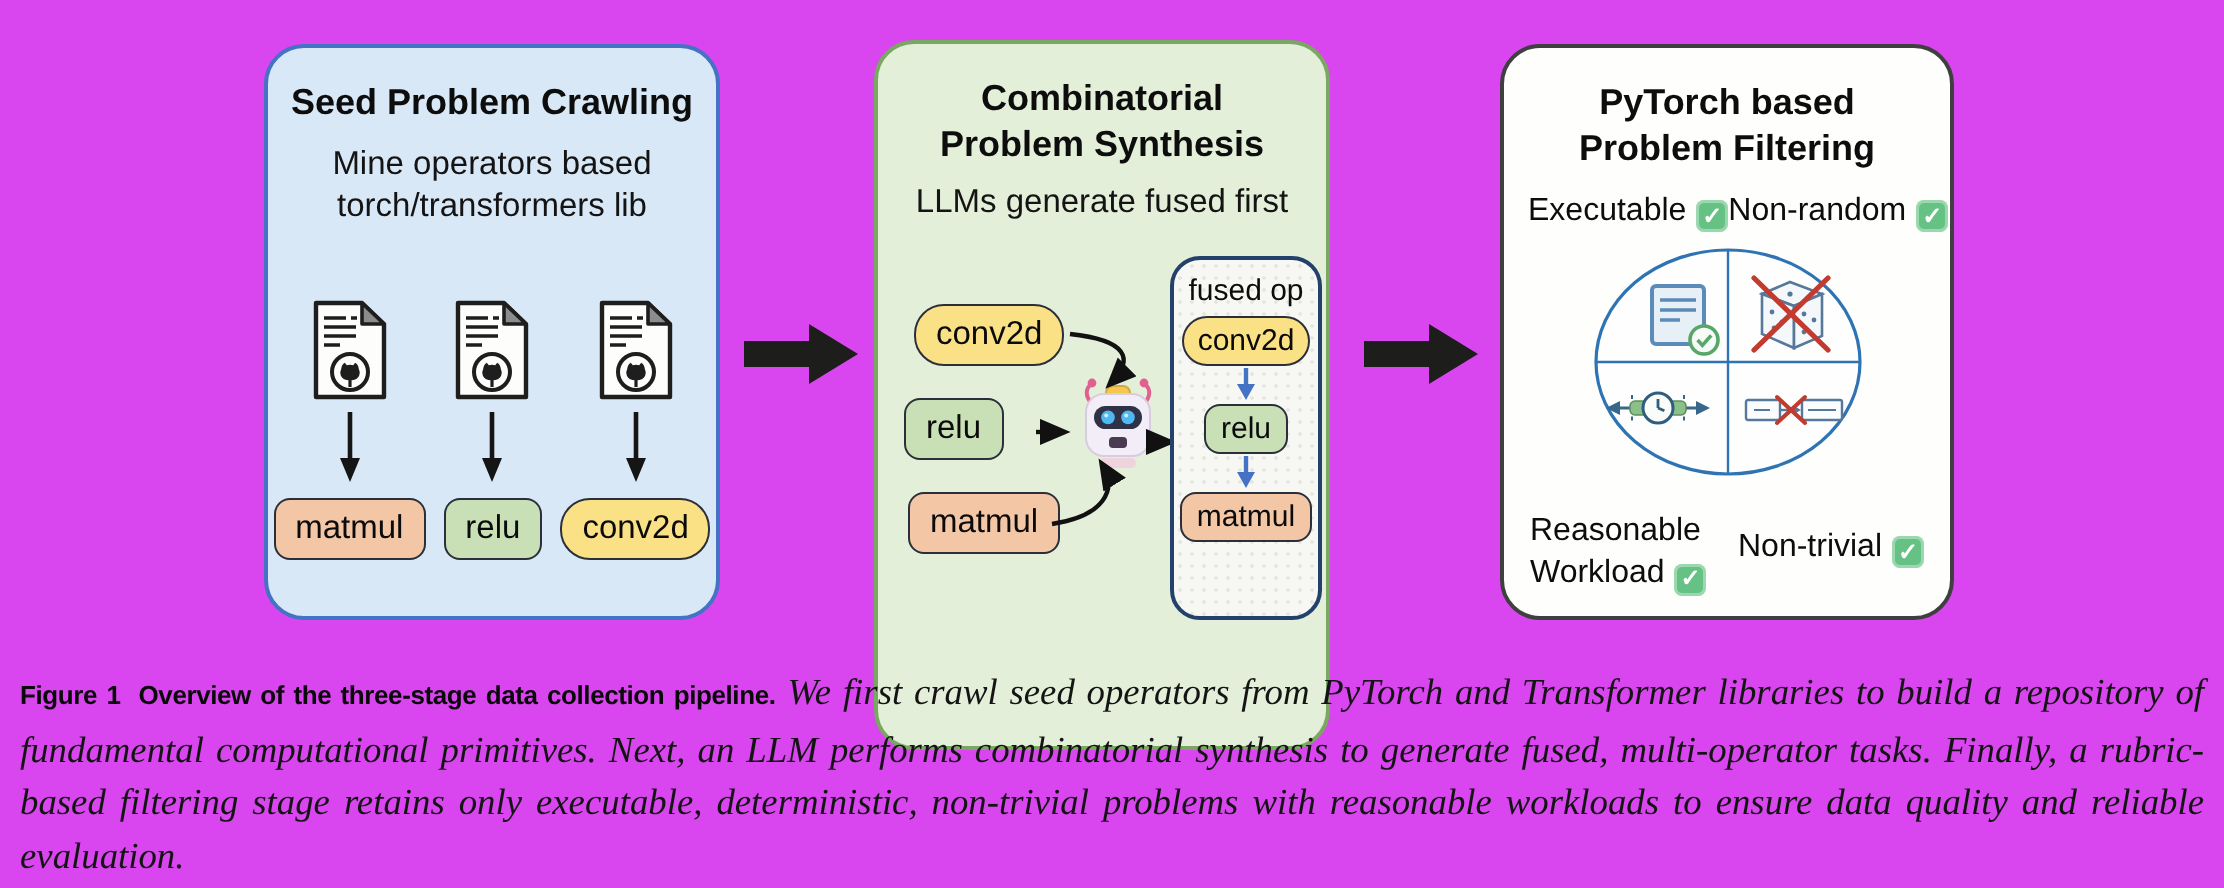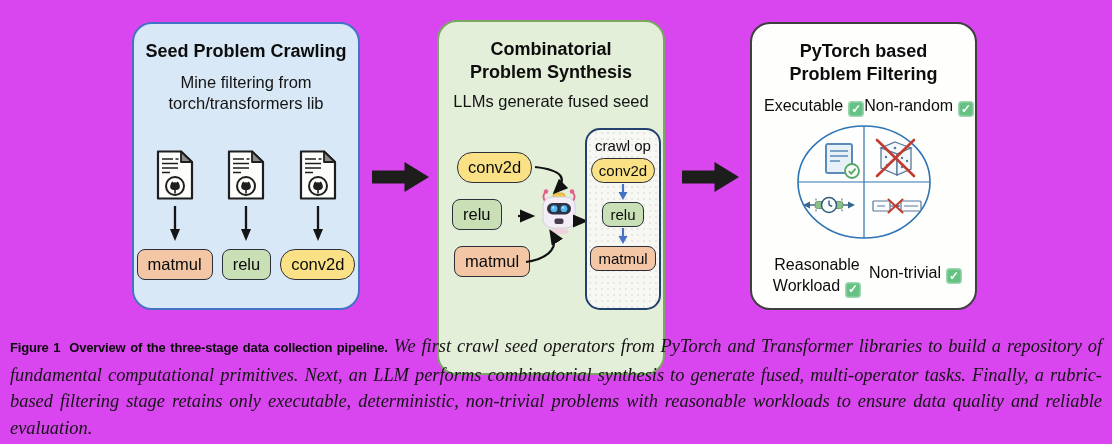--- a/index.html
+++ b/index.html
@@ -61,39 +61,39 @@
   
   .crit-row-top { display:flex; padding:0 22px 0 12px; margin-top:12px;
                   font-size:16px; color:#0d0d0d; }
   .crit { white-space:nowrap; }
   .check { display:inline-flex; align-items:center; justify-content:center; width:16px; height:16px;
            background:#66C284; border-radius:4px; color:#fff; font-size:12px; font-weight:bold;
            box-shadow:inset 0 0 0 1.5px rgba(255,255,255,0.35); vertical-align:-2px; margin-left:5px; }
   .rubric-circle { display:block; margin:2px auto 0; }
   .crit-row-bottom { position:absolute; left:13px; right:13px; bottom:10px; display:flex;
                      justify-content:space-between; align-items:center; font-size:16px; color:#0d0d0d; }
-  .crit-wrap { width:118px; line-height:1.3; white-space:normal;text-align:center; }
+  .crit-wrap { width:118px; line-height:1.3; white-space:normal; }
   .crit-br { margin-bottom:6px; }
 
   
   .caption { position:absolute; left:10px; right:10px; top:333px; text-align:justify;
              font-family:"Liberation Serif", serif; font-size:18.4px; line-height:26.5px; color:#141414; }
   .cap-lead { font-family:"Liberation Sans", sans-serif; font-weight:bold; font-size:13px;
               letter-spacing:-0.2px; color:#0a0a0a; }
   .cap-label { margin-right:9px; }
   .cap-body { margin-left:6px;font-style:italic; }
 </style>
 </head>
 <body>
 
 <div class="page">
 
   <div class="stage stage1">
     <div class="stage-title t1">Seed Problem Crawling</div>
-    <div class="stage-sub sub1">Mine filtering from torch/transformers lib</div>
+    <div class="stage-sub sub1">Mine operators based torch/transformers lib</div>
 
     <div class="s1-cols">
 
       <div class="s1-col">
         <svg class="doc-icon" width="40" height="50" viewBox="0 0 40 50">
           <path d="M3 1.5 H26 L37 12 V48.5 H3 Z" fill="#FDFDFB" stroke="#1E1E1E" stroke-width="2.2" stroke-linejoin="round"></path>
           <polygon points="26,1.5 26,12 37,12" fill="#8C8C8C" stroke="#1E1E1E" stroke-width="1.8" stroke-linejoin="round"></polygon>
           <path d="M7 9 H18 M20.5 9 H23.5 M7 13.5 H23 M7 18 H23 M7 22.5 H15" stroke="#1E1E1E" stroke-width="1.7"></path>
           <circle cx="20" cy="36" r="9" fill="none" stroke="#1E1E1E" stroke-width="2"></circle>
           <path d="M15.6 34.5 q0.3-2.4 1.8-3.1 l1 1.2 q1.6-0.5 3.2 0 l1-1.2 q1.5 0.7 1.8 3.1 q0.8 1.5 0.3 3 q-0.7 2.6-4.7 2.6 q-4 0-4.7-2.6 q-0.5-1.5 0.3-3 Z" fill="#1E1E1E"></path>
@@ -137,21 +137,21 @@
         </svg>
         <span class="pill pill-conv2d">conv2d</span>
       </div>
     </div>
   </div>
 
   <div class="flow-arrow fa1"></div>
 
   <div class="stage stage2">
     <div class="stage-title t2">Combinatorial Problem Synthesis</div>
-    <div class="stage-sub sub2">LLMs generate fused seed</div>
+    <div class="stage-sub sub2">LLMs generate fused first</div>
 
     <span class="pill pill-conv2d s2-pill s2-conv2d">conv2d</span>
     <span class="pill pill-relu   s2-pill s2-relu">relu</span>
     <span class="pill pill-matmul s2-pill s2-matmul">matmul</span>
 
     <svg class="robot" width="44" height="46" viewBox="0 0 44 46">
       <path d="M9 13 C5.5 9 5.5 5.5 9 2.5" stroke="#E0618F" stroke-width="2" fill="none"></path>
       <circle cx="9" cy="2.5" r="2.2" fill="#E0618F"></circle>
       <path d="M35 13 C38.5 9 38.5 5.5 35 2.5" stroke="#E0618F" stroke-width="2" fill="none"></path>
       <circle cx="35" cy="2.5" r="2.2" fill="#E0618F"></circle>
@@ -172,21 +172,21 @@
           <polygon points="0,0 7,3 0,6" fill="#111"></polygon>
         </marker>
       </defs>
       <path d="M96 145 C124 148 129 157 116 170" fill="none" stroke="#111" stroke-width="2.2" marker-end="url(#ah)"></path>
       <path d="M79 194 L93 194" fill="none" stroke="#111" stroke-width="2.2" marker-end="url(#ah)"></path>
       <path d="M87 240 C113 236 120 223 112 210" fill="none" stroke="#111" stroke-width="2.2" marker-end="url(#ah)"></path>
       <path d="M137 199 L146 199" fill="none" stroke="#111" stroke-width="2.2" marker-end="url(#ah)"></path>
     </svg>
 
     <div class="fused-box">
-      <div class="fused-label">crawl op</div>
+      <div class="fused-label">fused op</div>
       <div class="fused-stack">
         <span class="pill pill-conv2d">conv2d</span>
         <svg class="blue-arrow" width="14" height="17" viewBox="0 0 14 17">
           <line x1="7" y1="0" x2="7" y2="9" stroke="#4472C4" stroke-width="2.2"></line>
           <polygon points="2.5,8 11.5,8 7,16" fill="#4472C4"></polygon>
         </svg>
         <span class="pill pill-relu">relu</span>
         <svg class="blue-arrow" width="14" height="17" viewBox="0 0 14 17">
           <line x1="7" y1="0" x2="7" y2="9" stroke="#4472C4" stroke-width="2.2"></line>
           <polygon points="2.5,8 11.5,8 7,16" fill="#4472C4"></polygon>

